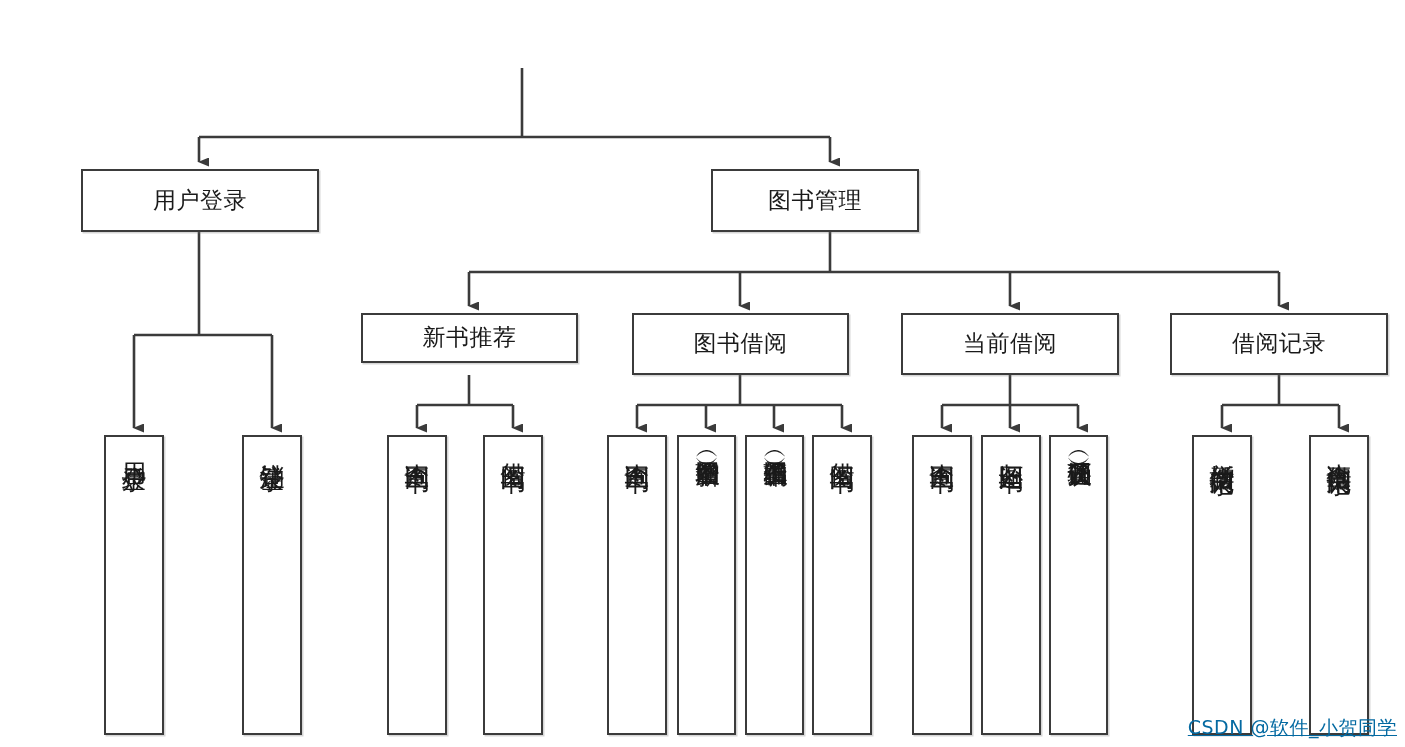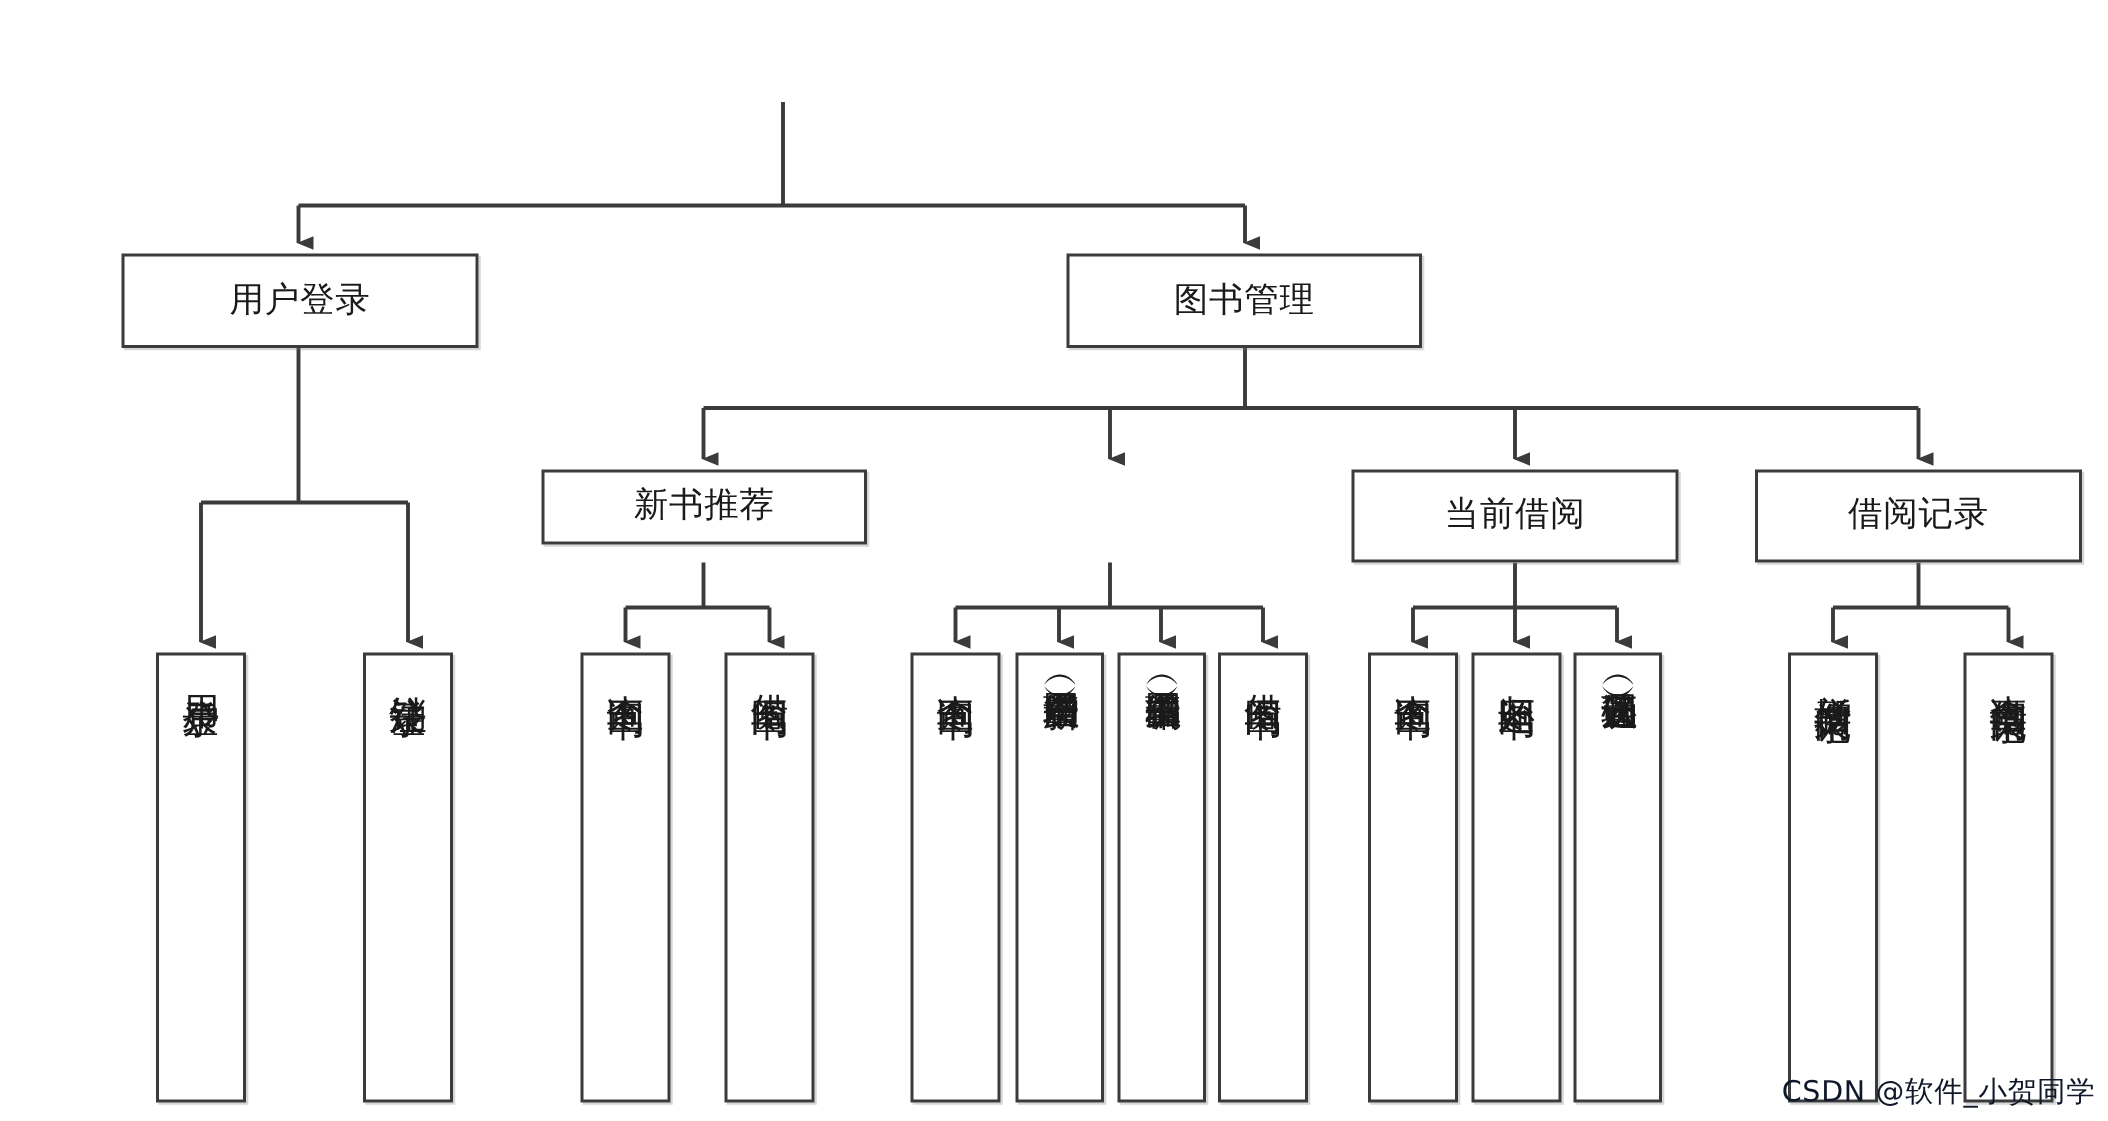--- a/index.html
+++ b/index.html
@@ -68,24 +68,25 @@
   }
   .node.vert.tight .node-label {
     font-size: 24px;
     letter-spacing: 0px;
   }
   #watermark {
     position: absolute;
     right: 8px;
     bottom: 6px;
     font-size: 19px;
-    color: #0f172a;
+    color: #0369a1;
     letter-spacing: 0.5px;
     white-space: nowrap;
     user-select: none;
+    text-decoration: underline;
   }
 </style>
 </head>
 <body>
 
 <div id="diagram-root">
 
   <svg id="edges-layer" viewBox="0 0 1405 747" width="1405" height="747">
     <defs>
       <marker id="arrowhead" markerWidth="9" markerHeight="11" refX="4.5" refY="10" orient="auto" markerUnits="userSpaceOnUse">
@@ -135,28 +136,31 @@
       <path d="M 1339 405 L 1339 428" marker-end="url(#arrowhead)"></path>
 
     </g>
   </svg>
 
 
   <div class="node horiz" style="left:81px; top:169px; width:238px; height:63px;">
     <span class="node-label">用户登录</span>
   </div>
 
-  <div class="node horiz" style="left:711px; top:169px; width:237px; height:63px;">
+  <div class="node horiz" style="left:711px; top:169px; width:208px; height:63px;">
     <span class="node-label">图书管理</span>
   </div>
 
   <div class="node horiz" style="left:361px; top:313px; width:217px; height:50px;">
     <span class="node-label">新书推荐</span>
   </div>
 
+  <div class="node horiz" style="left:632px; top:313px; width:217px; height:62px;">
+    <span class="node-label">图书借阅</span>
+  </div>
 
   <div class="node horiz" style="left:1170px; top:313px; width:218px; height:62px;">
     <span class="node-label">借阅记录</span>
   </div>
 
   <div class="node horiz" style="left:901px; top:313px; width:218px; height:62px;">
     <span class="node-label">当前借阅</span>
   </div>
 
   <div class="node vert" style="left:104px; top:435px; width:60px; height:300px;">

